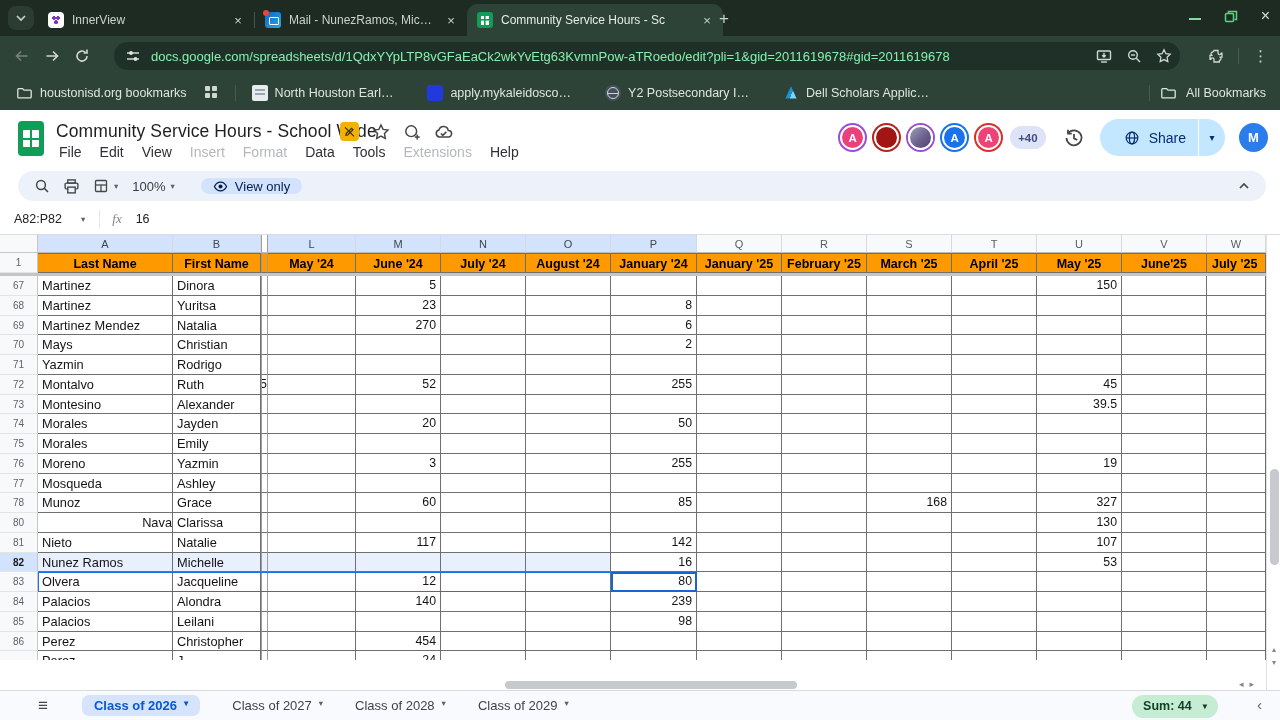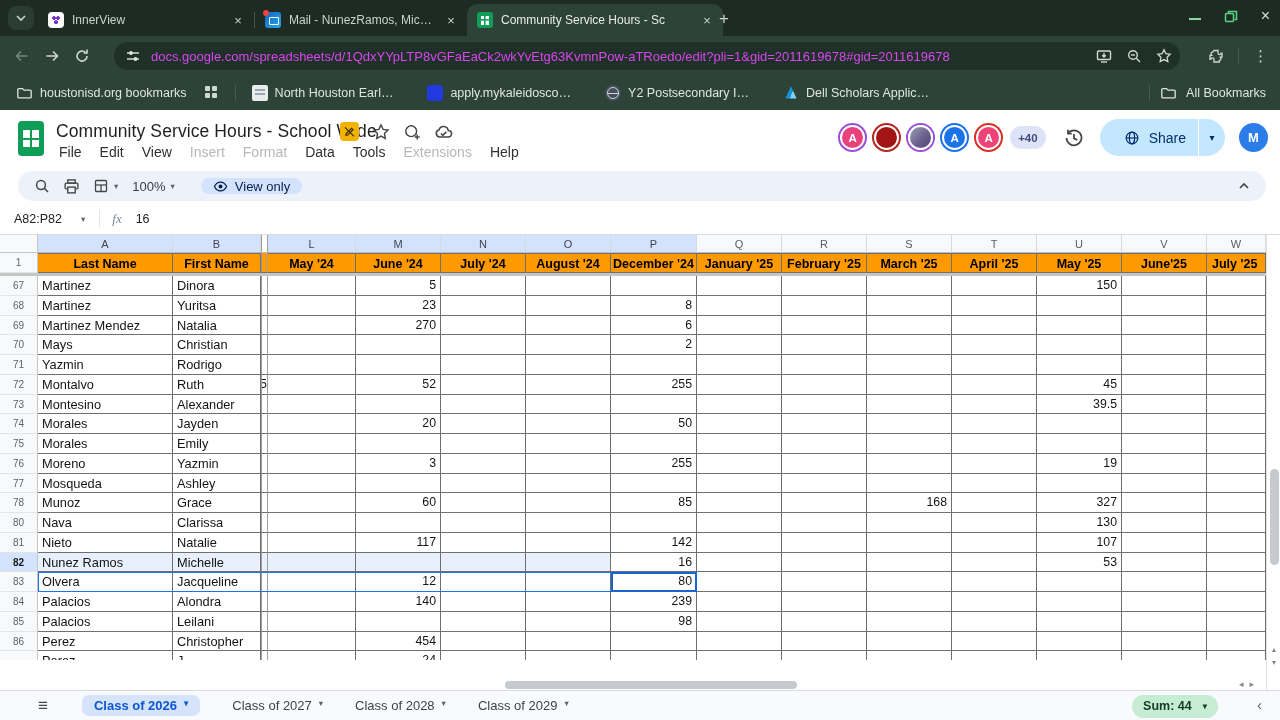--- a/index.html
+++ b/index.html
@@ -20,21 +20,21 @@
   .newtab{position:absolute;left:712px;top:7px;width:24px;height:24px;color:#c9d4cc;font-size:17px;display:flex;align-items:center;justify-content:center}
   .wincontrols{position:absolute;right:10px;top:8px;display:flex;gap:22px;align-items:center}
   .winmin{width:12px;height:2px;background:#8fd6a2;margin-top:6px}
   .winrestore{color:#58d584}
   .winclose{color:#cfe0d4;font-size:16px;line-height:16px}
 
   .urlrow{position:absolute;left:0;top:36px;width:1280px;height:40px;background:#2d4337;display:flex;align-items:center}
   .navic{color:#cfd9d1;margin-left:14px}
   .navic.dim{color:#76857b}
   .urlpill{position:absolute;left:114px;top:6px;width:1066px;height:28px;border-radius:14px;background:#1e3027;display:flex;align-items:center;color:#dfe5e0}
-  .urltext{font-size:13px;color:#d946ef;white-space:nowrap;overflow:hidden;text-overflow:ellipsis;max-width:880px;margin-left:10px}
+  .urltext{font-size:13px;color:#86efac;white-space:nowrap;overflow:hidden;text-overflow:ellipsis;max-width:880px;margin-left:10px}
   .pillicons{position:absolute;right:8px;top:0;height:28px;display:flex;align-items:center;gap:14px;color:#cfd9d1}
   .rowicons{position:absolute;right:12px;top:6px;height:28px;display:flex;align-items:center;gap:14px;color:#cfd9d1}
   .vsep{width:1px;height:16px;background:#4a5a4f}
 
   .bmrow{position:absolute;left:0;top:76px;width:1280px;height:34px;background:#2d4337;display:flex;align-items:center;color:#dfe5e0;font-size:12.5px}
   .bmitem{display:flex;align-items:center;gap:7px;margin-right:34px;white-space:nowrap}
   .grid4{width:14px;height:14px;display:grid;grid-template-columns:5px 5px;grid-template-rows:5px 5px;gap:2px}
   .grid4 b{background:#cfd9d1;border-radius:1px}
   
   .fav{width:16px;height:16px;border-radius:3px;position:relative;flex:none}
@@ -428,21 +428,21 @@
       </div>
       <div class="gr row1">
         <div class="rn" style="height: 20px; line-height: 20px;">1</div>
         <div class="c h1" style="width: 135px;">Last Name</div>
         <div class="c h1" style="width: 88px;">First Name</div>
         <div class="c cdiv h1d" style="width: 7px; background: rgb(255, 153, 0);"></div>
         <div class="c h1" style="width: 88px;">May '24</div>
         <div class="c h1" style="width: 85px;">June '24</div>
         <div class="c h1" style="width: 85px;">July '24</div>
         <div class="c h1" style="width: 85px;">August '24</div>
-        <div class="c h1" style="width: 86px;">December '24</div>
+        <div class="c h1" style="width: 86px;">January '24</div>
         <div class="c h1" style="width: 85px;">January '25</div>
         <div class="c h1" style="width: 85px;">February '25</div>
         <div class="c h1" style="width: 85px;">March '25</div>
         <div class="c h1" style="width: 85px;">April '25</div>
         <div class="c h1" style="width: 85px;">May '25</div>
         <div class="c h1" style="width: 85px;">June'25</div>
         <div class="c h1 clip" style="width: 59px;">July '25</div>
       </div>
       <div class="fdivider"></div>
       <div class="gr datarow">
@@ -656,21 +656,21 @@
         <div class="c cn" style="width: 85px;"></div>
         <div class="c cn" style="width: 85px;"></div>
         <div class="c cn" style="width: 85px;">168</div>
         <div class="c cn" style="width: 85px;"></div>
         <div class="c cn" style="width: 85px;">327</div>
         <div class="c cn" style="width: 85px;"></div>
         <div class="c cn" style="width: 59px;"></div>
       </div>
       <div class="gr datarow">
         <div class="rn">80</div>
-        <div class="c ct" style="width: 135px;">Nava</div>
+        <div class="c ct" style="width: 135px; text-align: right;">Nava</div>
         <div class="c ct" style="width: 88px;">Clarissa</div>
         <div class="c cdiv" style="width: 7px;"></div>
         <div class="c cn" style="width: 88px;"></div>
         <div class="c cn" style="width: 85px;"></div>
         <div class="c cn" style="width: 85px;"></div>
         <div class="c cn" style="width: 85px;"></div>
         <div class="c cn" style="width: 86px;"></div>
         <div class="c cn" style="width: 85px;"></div>
         <div class="c cn" style="width: 85px;"></div>
         <div class="c cn" style="width: 85px;"></div>

